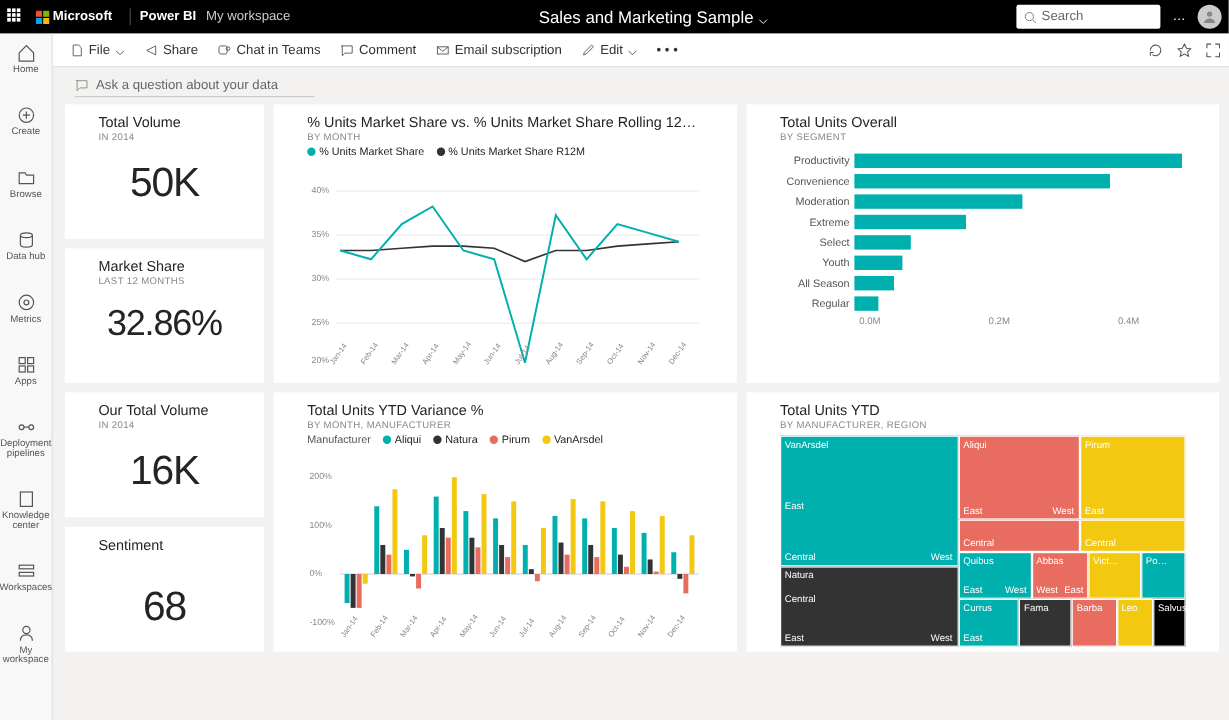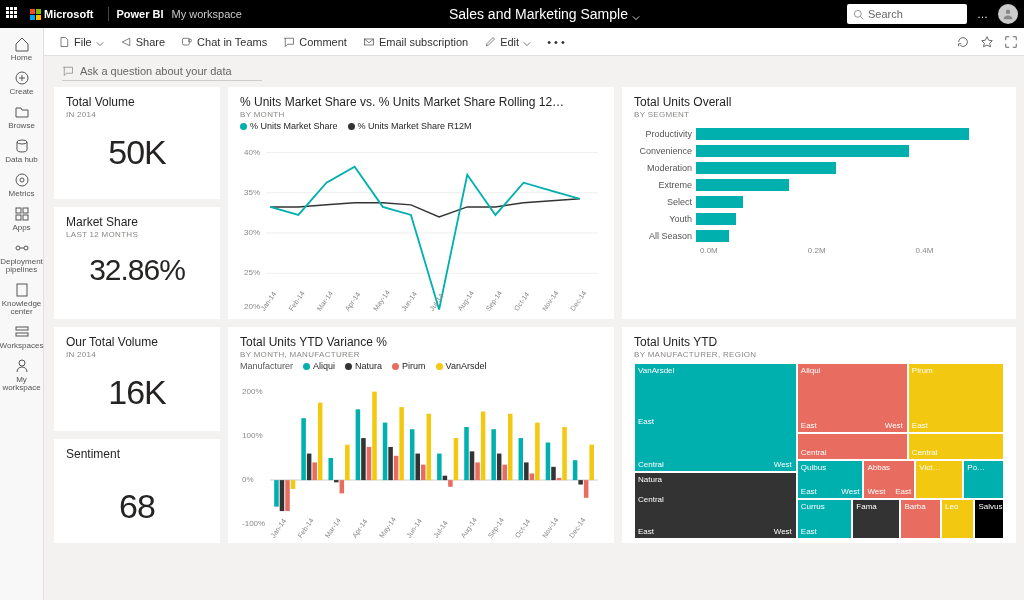--- a/index.html
+++ b/index.html
@@ -19,34 +19,34 @@
   .divider{width:1px;height:14px;background:#444;margin:0 8px}
   .pbi{font-weight:600;font-size:11px}
   .ws{font-size:11px;color:#ccc;margin-left:8px}
   .tb-center{flex:1;display:flex;justify-content:center;align-items:flex-end;gap:4px;font-size:14px}
   .tb-right{display:flex;align-items:center;gap:10px}
   .search{background:#fff;border-radius:2px;height:20px;width:120px;display:flex;align-items:center;padding:0 6px;color:#666}
   .search svg{margin-right:4px}
   .avatar{width:20px;height:20px;border-radius:50%;background:#ccc;display:flex;align-items:center;justify-content:center}
   
   .shell{display:flex;height:572px}
-  .nav{width:44px;background:var(--nav);border-right:1px solid var(--line);display:flex;flex-direction:column;align-items:center;padding-top:4px;gap:0}
+  .nav{width:44px;background:var(--nav);border-right:1px solid var(--line);display:flex;flex-direction:column;align-items:center;padding-top:4px;gap:18px}
   .nav-item{width:44px;display:flex;flex-direction:column;align-items:center;padding:4px 0;cursor:pointer;font-size:8px;color:#555;text-align:center;line-height:1}
   .nav-item svg{margin-bottom:2px}
   
   .main{flex:1;display:flex;flex-direction:column}
   .toolbar{height:28px;background:#fff;border-bottom:1px solid var(--line);display:flex;align-items:center;padding:0 8px;gap:4px;font-size:11px;color:#323130}
   .tbtn{display:flex;align-items:flex-end;gap:4px;padding:2px 6px;cursor:pointer}
   .tbtn svg, .tb-right-icons svg{flex-shrink:0}
   .tb-right-icons{margin-left:auto;display:flex;gap:10px}
   .canvas{flex:1;overflow:hidden;padding:6px 10px}
   .qna{display:flex;align-items:center;gap:6px;margin:0 0 6px 8px;border-bottom:1px solid #ccc;width:200px;padding:3px 0;color:#666;font-size:11px}
   
   .grid{display:grid;grid-template-columns:166px 386px 394px;grid-template-rows:112px 112px 104px 104px;gap:8px;height:510px}
-  .card{background:var(--card);padding:8px 12px;overflow:hidden}
+  .card{background:var(--card);padding:8px 28px;overflow:hidden}
   .card-title{font-size:12px;color:#252423;margin:0}
   .card-sub{font-size:8px;color:var(--sub);text-transform:uppercase;letter-spacing:.3px;margin-top:1px}
   .big{font-size:34px;font-weight:200;text-align:center;margin-top:14px;letter-spacing:-1px}
   .big.long{font-size:30px}
   
   .chart-svg{width:100%;height:calc(100% - 22px)}
   .legend{display:flex;gap:10px;font-size:9px;margin-top:2px}
   .legend span{display:flex;align-items:center;gap:3px}
   .dot{width:7px;height:7px;border-radius:50%}
   
@@ -447,20 +447,24 @@
                 <span class="bar" style="width:46.666666666666664px"></span>
               </div>
               <div class="hbar-row">
                 <span class="lbl">Youth</span>
                 <span class="bar" style="width:40px"></span>
               </div>
               <div class="hbar-row">
                 <span class="lbl">All Season</span>
                 <span class="bar" style="width:33.333333333333336px"></span>
               </div>
+              <div class="hbar-row">
+                <span class="lbl">Regular</span>
+                <span class="bar" style="width:20px"></span>
+              </div>
             </div>
           <div class="axis-h">
             <span>0.0M</span>
             <span>0.2M</span>
             <span>0.4M</span>
           </div>
         </div>
 
         <div class="card" style="grid-column:3;grid-row:3/span 2">
           <div class="card-title">Total Units YTD</div>

